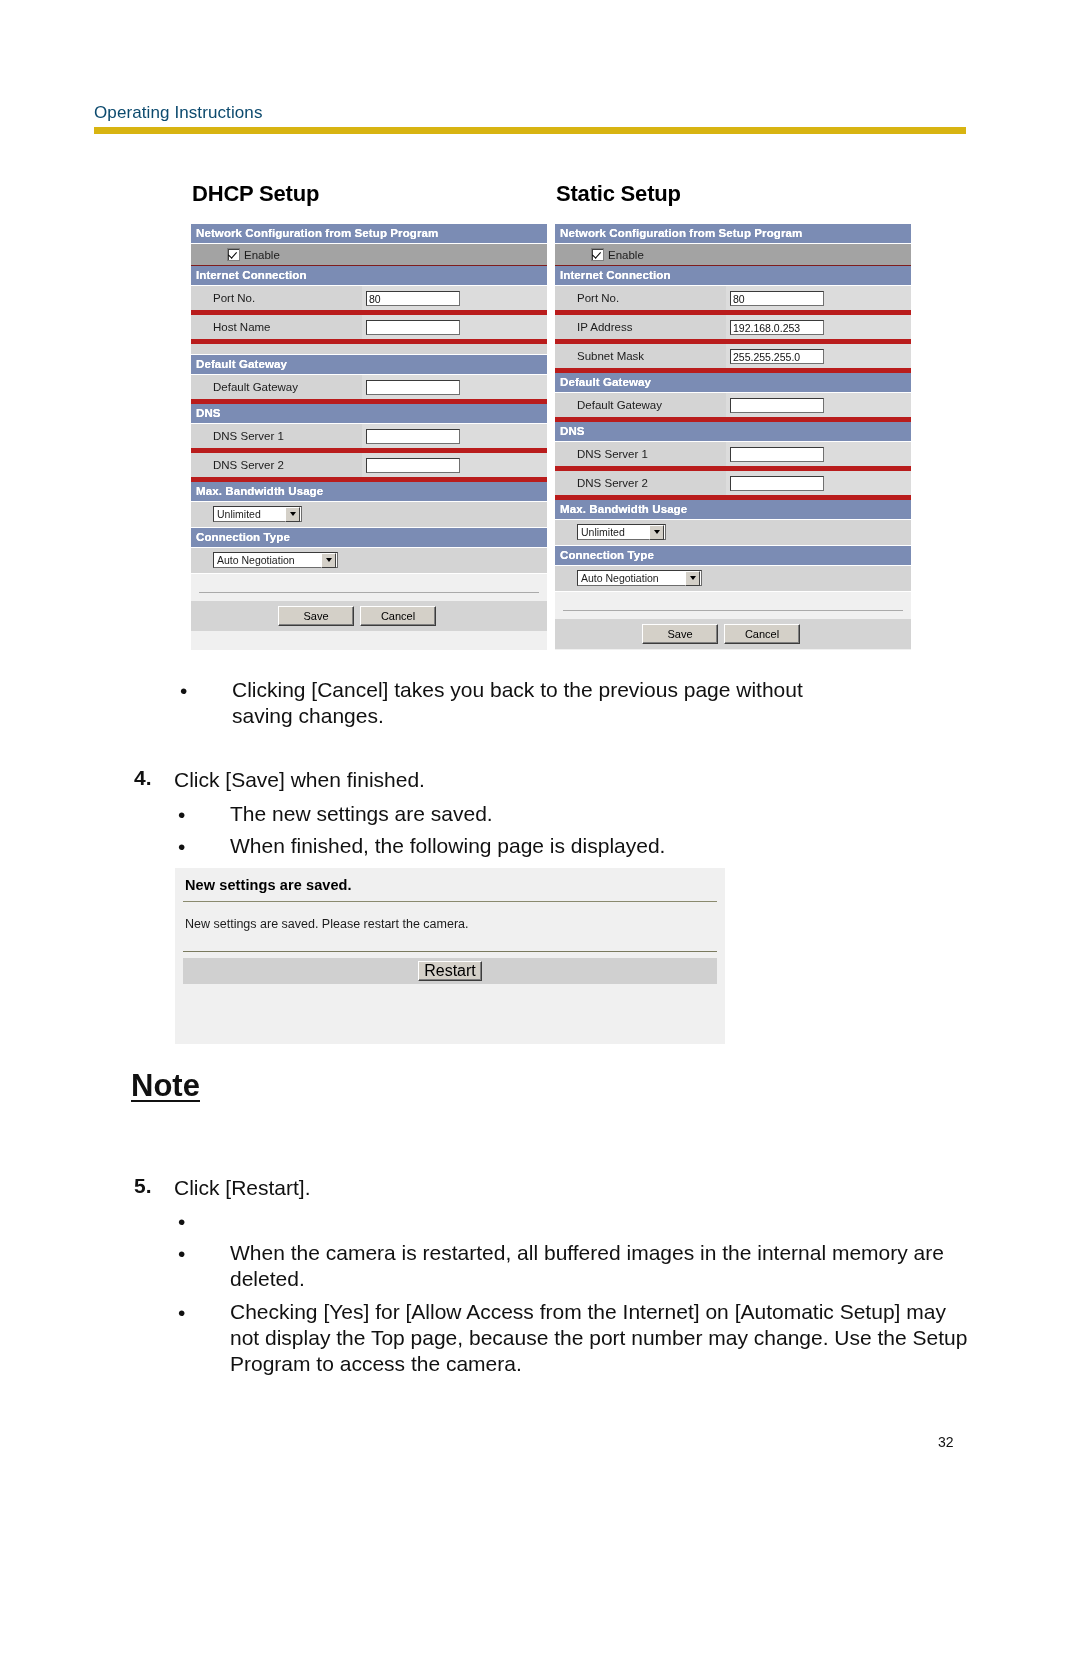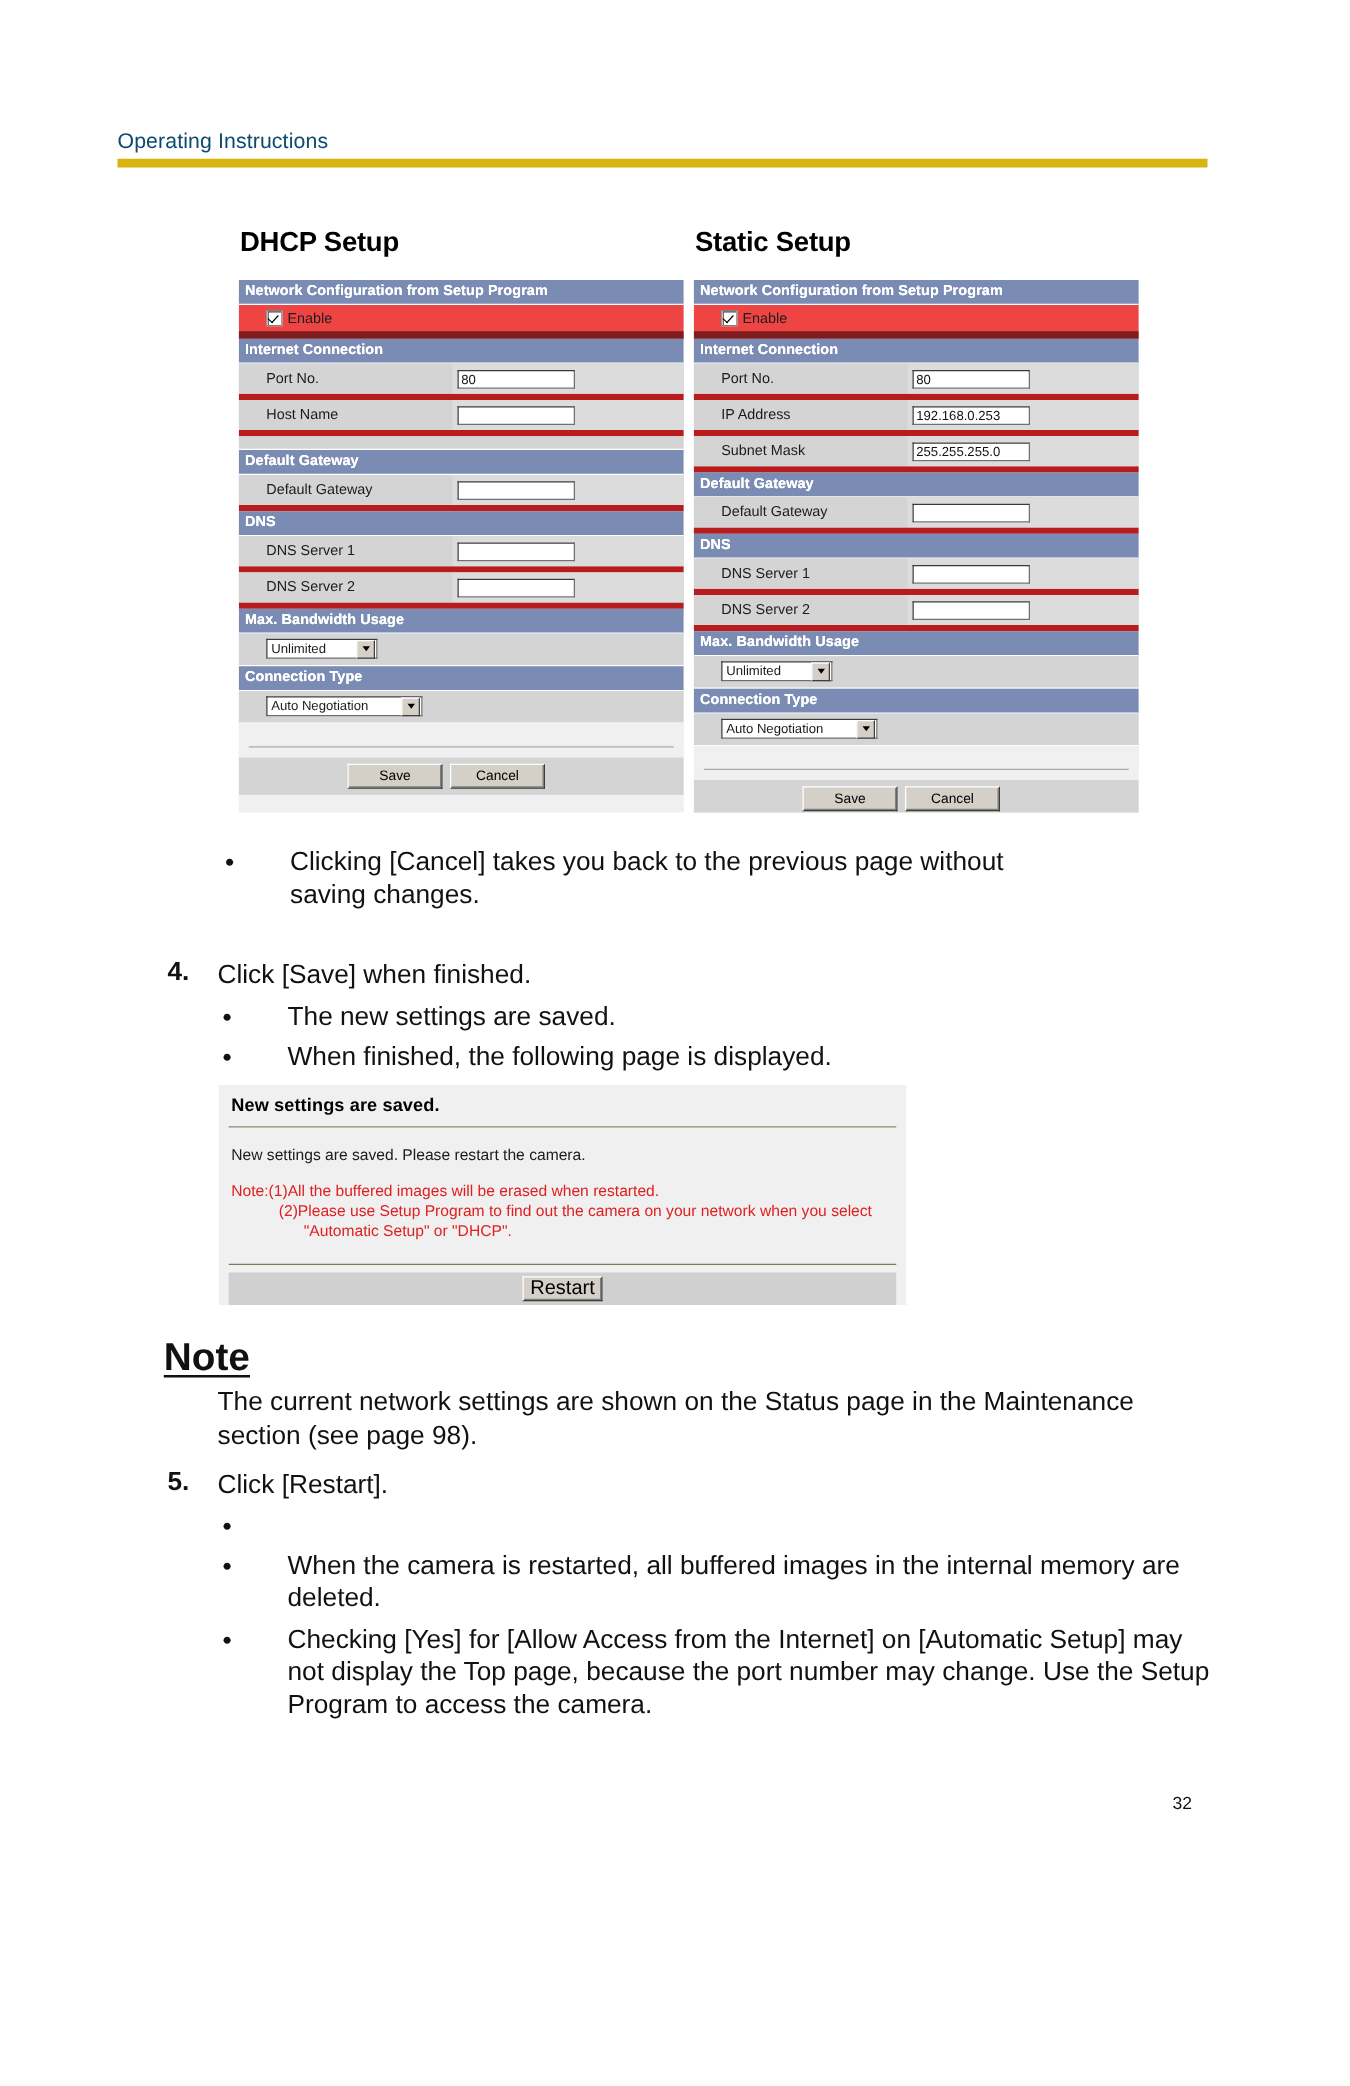--- a/index.html
+++ b/index.html
@@ -106,23 +106,23 @@
   .row .fld {
     flex: 1;
     background: #dcdcdc;
     display: flex;
     align-items: center;
     padding-left: 4px;
     box-sizing: border-box;
   }
 
   .enable-row {
-    background: #ef4444;
-    padding: 4px 0 4px 22px;
-    border-bottom: 6px solid #7f1d1d;
+    background: #a3a3a3;
+    padding: 4px 0 4px 36px;
+    border-bottom: 1px solid #7f1d1d;
     display: flex;
     align-items: center;
     gap: 4px;
     min-height: 21px;
     box-sizing: border-box;
   }
   .checkbox {
     width: 11px;
     height: 11px;
     background: #ffffff;
@@ -528,33 +528,27 @@
 
   <div class="bullet" style="left:178px; top:833px; width:700px;">
     <span class="dot">•</span>
     <span style="display:inline-block; padding-left:52px;">When finished, the following page is displayed.</span>
   </div>
 
   <div id="saved-shot">
     <div class="saved-title">New settings are saved.</div>
     <div class="saved-rule"></div>
     <div class="saved-body">New settings are saved. Please restart the camera.</div>
-    <div class="saved-note">
-      <span style="display:block;">Note:(1)All the buffered images will be erased when restarted.</span>
-      <span class="ind1">(2)Please use Setup Program to find out the camera on your network when you select</span>
-      <span class="ind2">"Automatic Setup" or "DHCP".</span>
-    </div>
     <div class="saved-rule2"></div>
     <div class="saved-btnbar">
       <div class="win-btn">Restart</div>
     </div>
   </div>
 
   <div id="note-heading">Note</div>
-  <div class="para" style="left:174px; top:1108px; width:790px;">The current network settings are shown on the Status page in the Maintenance section (see page 98).</div>
 
   <div class="num" style="left:134px; top:1174px;">5.</div>
   <div class="para" style="left:174px; top:1174px; width:700px;">Click [Restart].</div>
 
   <div class="bullet" style="left:178px; top:1208px; width:790px;">
     <span class="dot">•</span>
   </div>
 
   <div class="bullet" style="left:178px; top:1240px; width:790px;">
     <span class="dot">•</span>

